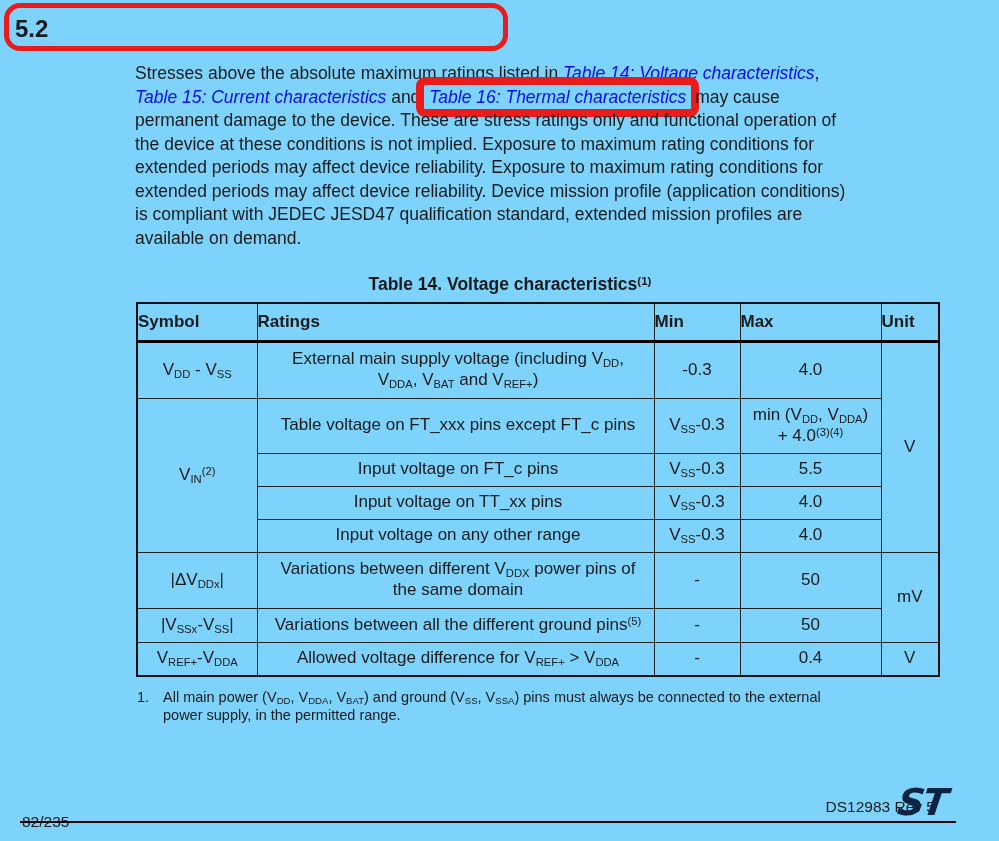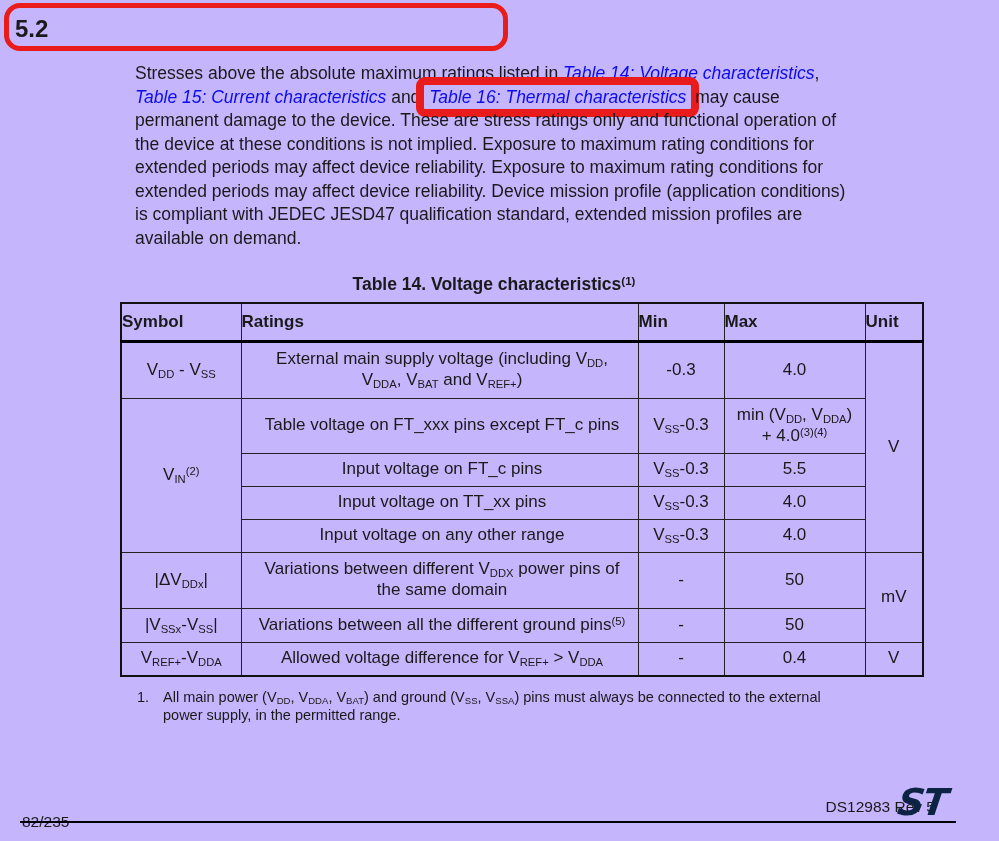--- a/index.html
+++ b/index.html
@@ -1,34 +1,34 @@
 <!DOCTYPE html>
 <html><head>
 <meta charset="utf-8">
 <style>
   * { margin:0; padding:0; box-sizing:border-box; }
   html,body { width:999px; height:841px; background:#ffffff; overflow:hidden;
               font-family:"Liberation Sans", sans-serif; color:#1a1a1a; }
-  .page { position:relative; width:999px; height:841px; background:#c4b5fd; }
+  .page { position:relative; width:999px; height:841px; background:#7dd3fc; }
 
   
   .sec-num   { position:absolute; left:15px; top:15px; font-size:24px; font-weight:bold; }
   .sec-title { position:absolute; left:135px; top:14px; font-size:24px; font-weight:bold; }
   .heading-box { position:absolute; left:4px; top:3px; width:504px; height:48px;
                  border:5px solid #ea1b1b; border-radius:16px; pointer-events:none; }
 
   
   .body-text { position:absolute; left:135px; top:62px; width:830px;
                font-size:17.5px; line-height:23.5px; white-space:nowrap; }
   .doc-link { font-style:italic; color:#0b0bee; cursor:pointer; }
   .red-inline-box { border:8px solid #0ea5e9; border-radius:9px;
                     padding:2px 5px; margin:0 -9px; }
 
   
-  .table-wrap { position:absolute; left:120px; top:274px; width:802px; }
+  .table-wrap { position:absolute; left:136px; top:274px; width:802px; }
   .table-title { width:748px; text-align:center; font-size:17.5px; font-weight:bold;
                  line-height:20px; margin-bottom:8px; }
   table { border-collapse:collapse; table-layout:fixed; width:802px;
           border:2px solid #111; font-size:17px; }
   th { font-weight:bold; text-align:left; border:1.5px solid #222;
        border-bottom:3px solid #000; }
   thead tr { height:38px; }
   td { border:1.5px solid #222; text-align:center; line-height:1.22;
        padding:2px 4px; vertical-align:middle; }
   td.col-1 { text-align:center; padding:3px 4px 3px 9px; }

